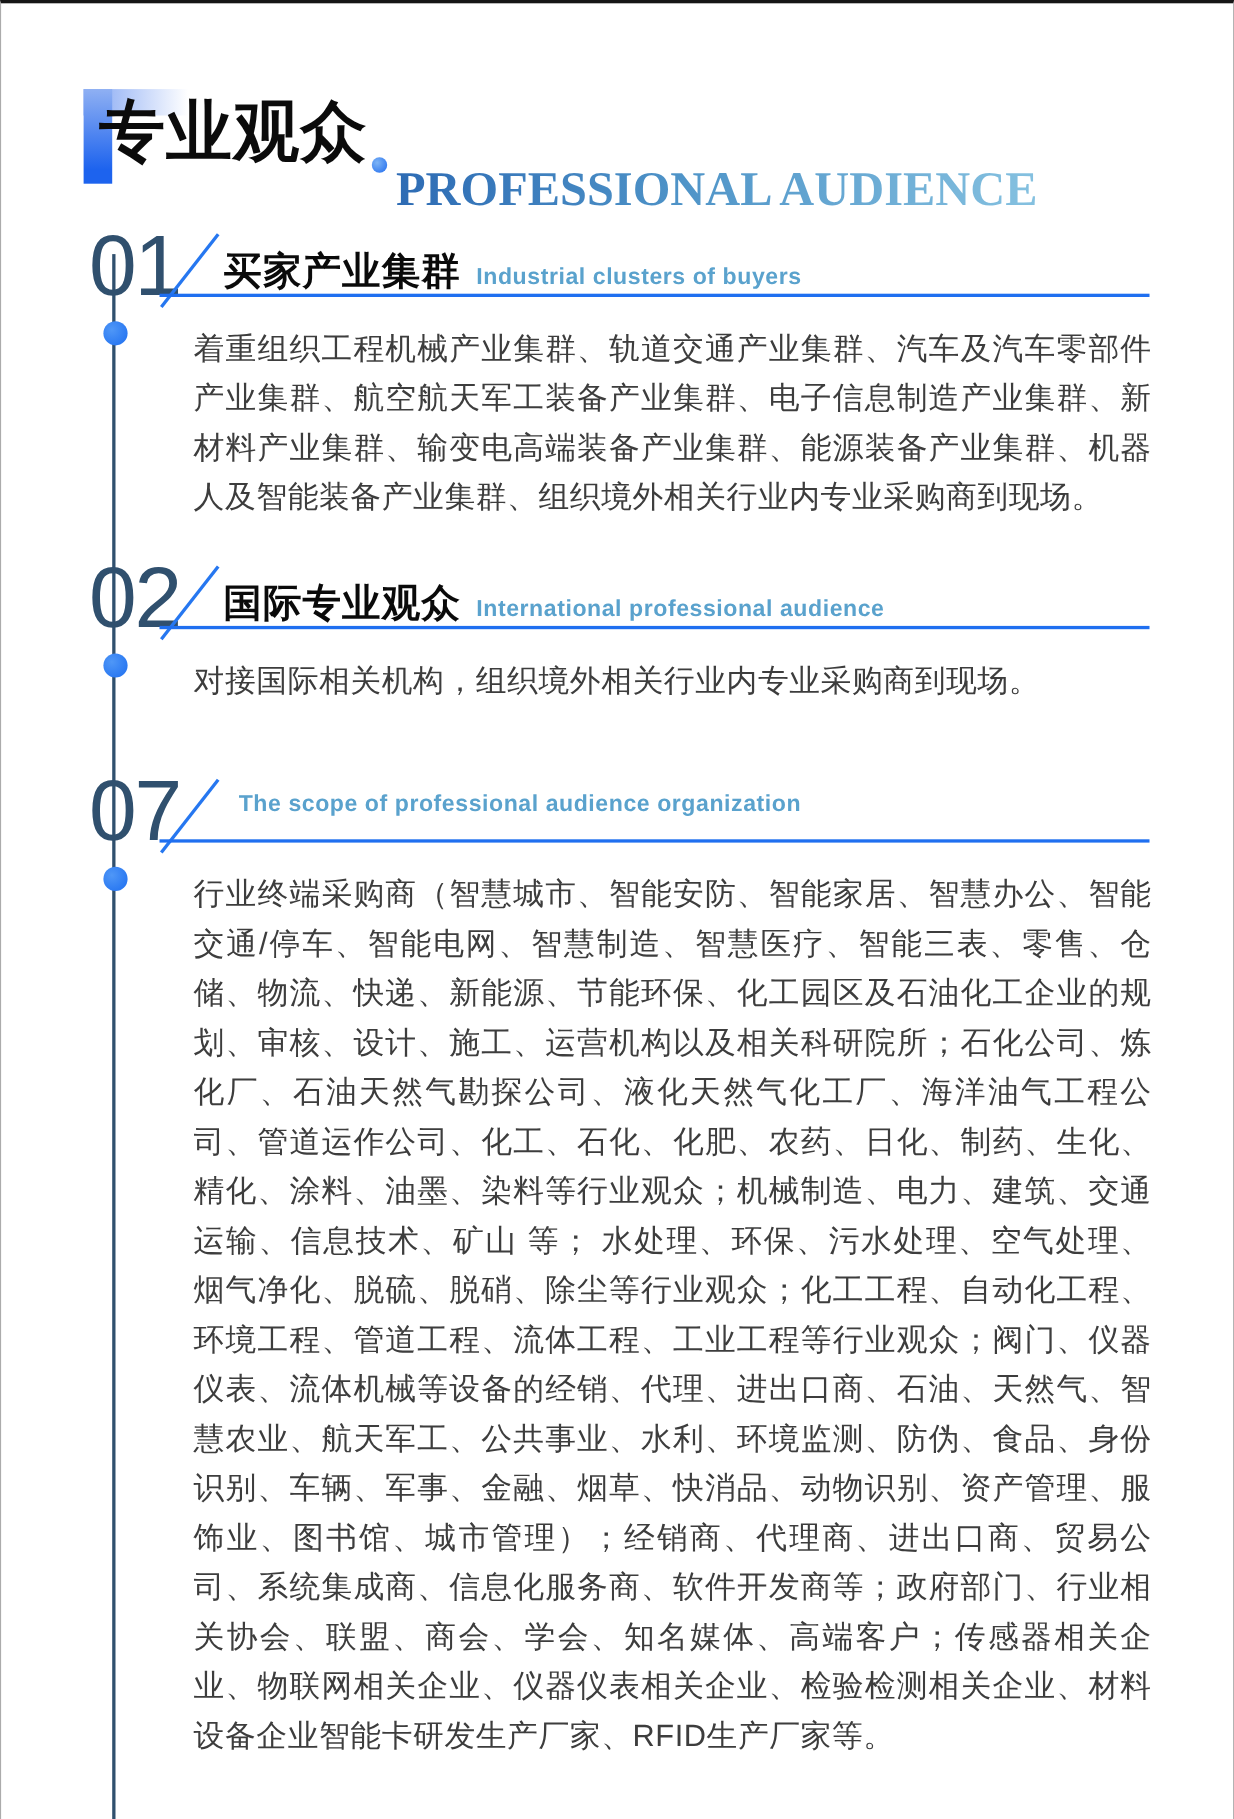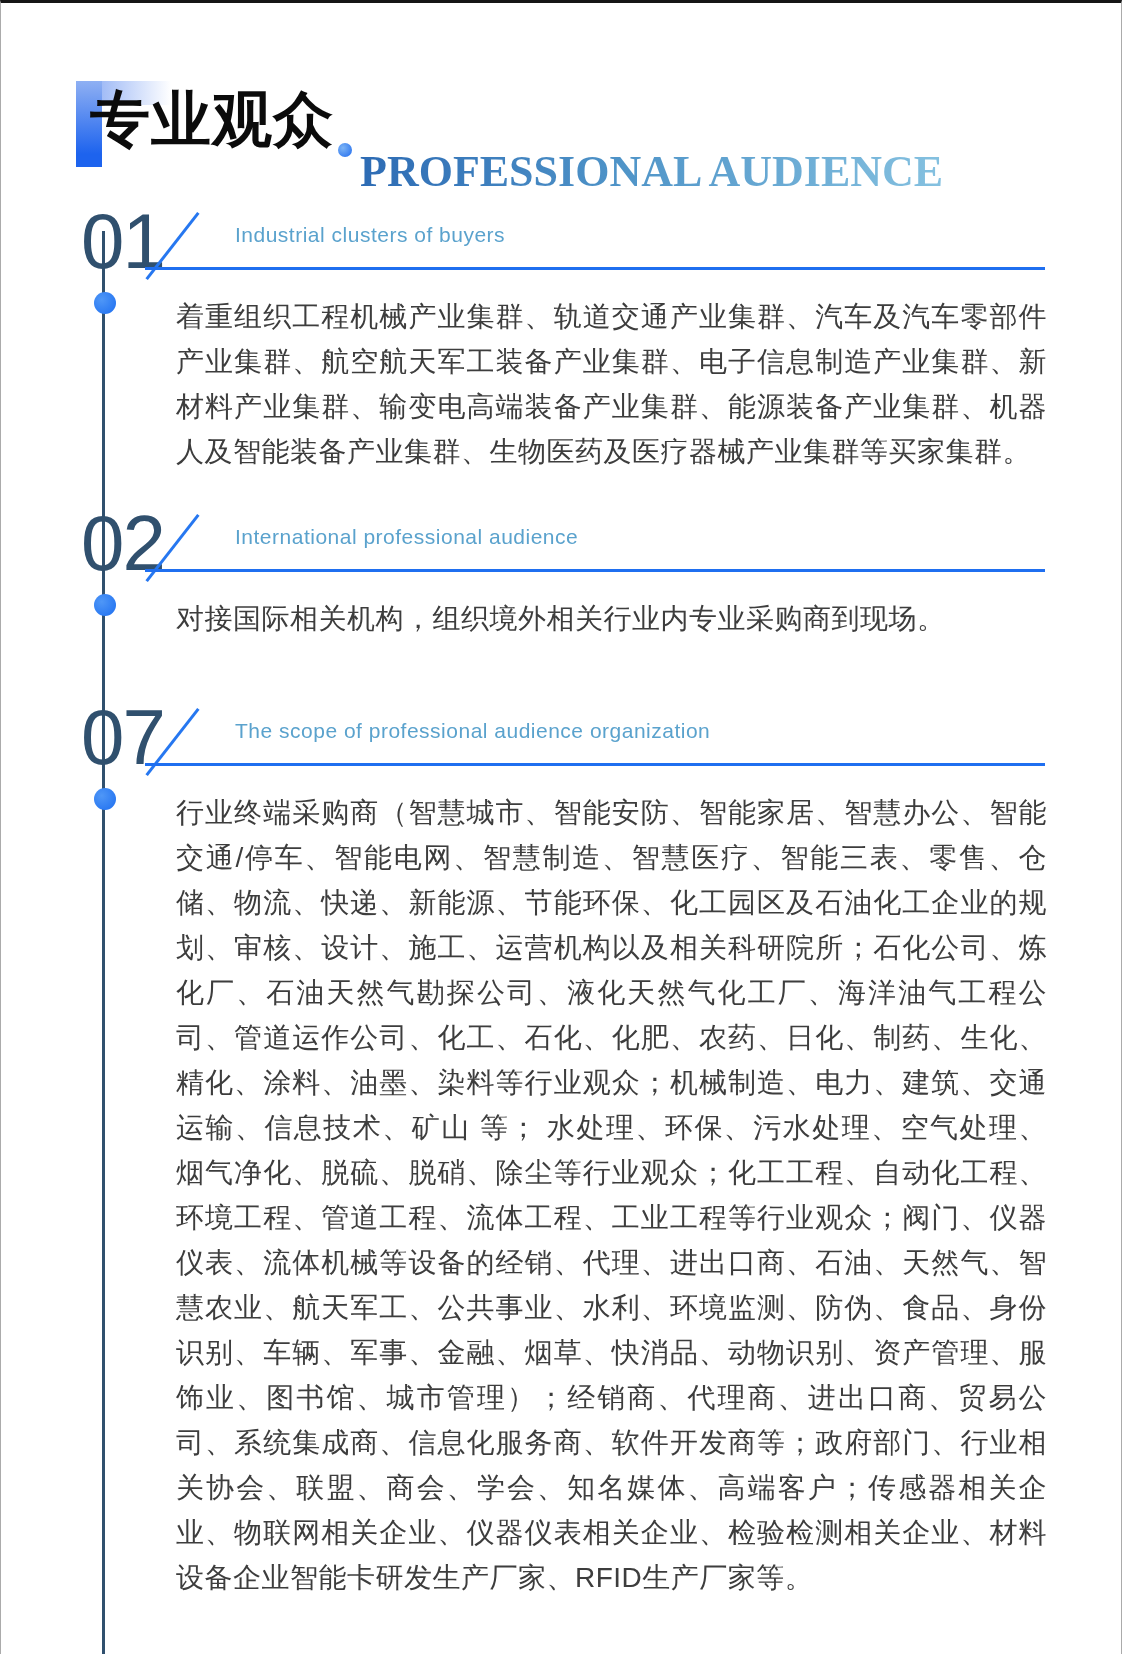--- a/index.html
+++ b/index.html
@@ -57,21 +57,21 @@
     position:absolute; left:0; top:0;
     font-size:78px; font-weight:400; color:#30506e; line-height:1.15;
     letter-spacing:-2px;
   }
   .sec-slash {
     position:absolute; left:90px; top:7px; width:3px; height:84px;
     background:#2677f0; transform:rotate(38deg);
   }
   .sec-titles { position:absolute; left:122px; top:26px; display:flex; align-items:baseline; white-space:nowrap; }
   .sec-title-cn { font-size:35px; font-weight:900; color:#0a0a0a; letter-spacing:1px; }
-  .sec-title-en { font-size:21px; font-weight:400; color:#5aa2cd; margin-left:32px; letter-spacing:0.5px; }
+  .sec-title-en { font-size:21px; font-weight:700; color:#5aa2cd; margin-left:14px; letter-spacing:0.5px; }
   .sec-rule { position:absolute; left:64px; right:0; top:70px; height:3px; background:#1f6ff0; }
   .sec-dot {
     position:absolute; left:13px; top:95px; width:22px; height:22px; border-radius:50%;
     background:radial-gradient(circle at 35% 35%, #4f97f7, #1d6ef0);
   }
   .sec-body {
     position:absolute; left:95px; top:97px; width:871px;
     font-size:28px; line-height:45px; color:#3d3d3d;
     text-align:justify; letter-spacing:0.5px;
   }
@@ -90,31 +90,33 @@
     </div>
     <div class="title-cn">专业观众</div>
     <div class="title-dot"></div>
     <div class="title-en">PROFESSIONAL AUDIENCE</div>
   </div>
 
   <div class="section section-1">
     <div class="sec-num">01</div>
     <div class="sec-slash"></div>
     <div class="sec-titles">
+      <span class="sec-title-cn">买家产业集群</span>
       <span class="sec-title-en">Industrial clusters of buyers</span>
     </div>
     <div class="sec-rule"></div>
     <div class="sec-dot"></div>
-    <p class="sec-body">着重组织工程机械产业集群、轨道交通产业集群、汽车及汽车零部件产业集群、航空航天军工装备产业集群、电子信息制造产业集群、新材料产业集群、输变电高端装备产业集群、能源装备产业集群、机器人及智能装备产业集群、生物医药及医疗器械产业集群等买家集群。</p>
+    <p class="sec-body">着重组织工程机械产业集群、轨道交通产业集群、汽车及汽车零部件产业集群、航空航天军工装备产业集群、电子信息制造产业集群、新材料产业集群、输变电高端装备产业集群、能源装备产业集群、机器人及智能装备产业集群、组织境外相关行业内专业采购商到现场。</p>
   </div>
 
   <div class="section section-2">
     <div class="sec-num">02</div>
     <div class="sec-slash"></div>
     <div class="sec-titles">
+      <span class="sec-title-cn">国际专业观众</span>
       <span class="sec-title-en">International professional audience</span>
     </div>
     <div class="sec-rule"></div>
     <div class="sec-dot"></div>
     <p class="sec-body">对接国际相关机构，组织境外相关行业内专业采购商到现场。</p>
   </div>
 
   <div class="section section-3">
     <div class="sec-num">07</div>
     <div class="sec-slash"></div>

